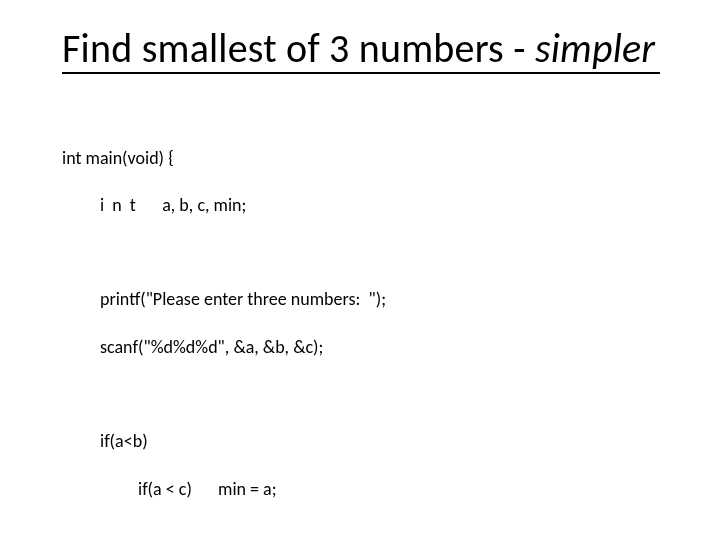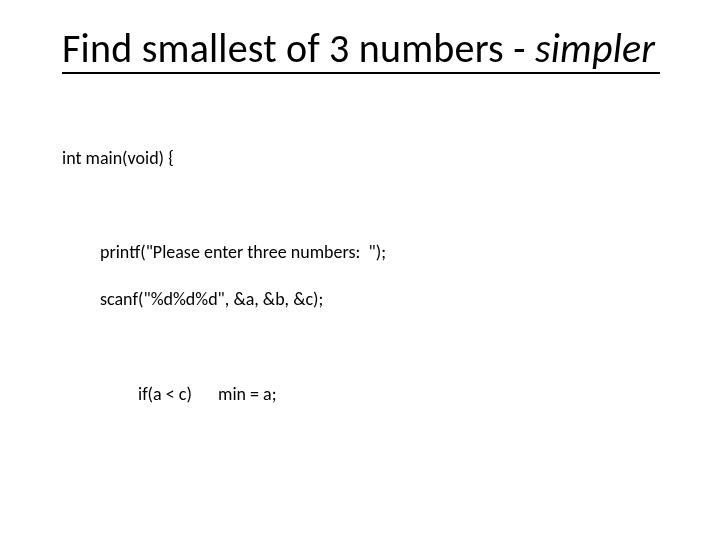--- a/index.html
+++ b/index.html
@@ -59,24 +59,26 @@
 <div class="slide">
 
   <h1 class="title">
     <span>Find smallest of 3 numbers - </span><span class="simpler">simpler</span>
   </h1>
   <hr class="rule">
 
   <div class="code">
 <div class="blank"></div>
 <div>int main(void) {</div>
+<div class="indent1"><span class="kw">i n t</span><span>      a, b, c, min;</span></div>
 <div class="blank"></div>
 <div class="indent1">printf("Please enter three numbers:  ");</div>
 <div class="indent1">scanf("%d%d%d", &amp;a, &amp;b, &amp;c);</div>
 <div class="blank"></div>
+<div class="indent1">if(a&lt;b)</div>
 <div class="indent2 row"><span class="col-cond">if(a &lt; c)</span><span>min = a;</span></div>
 
 
 
 
 
 
 
 
 

